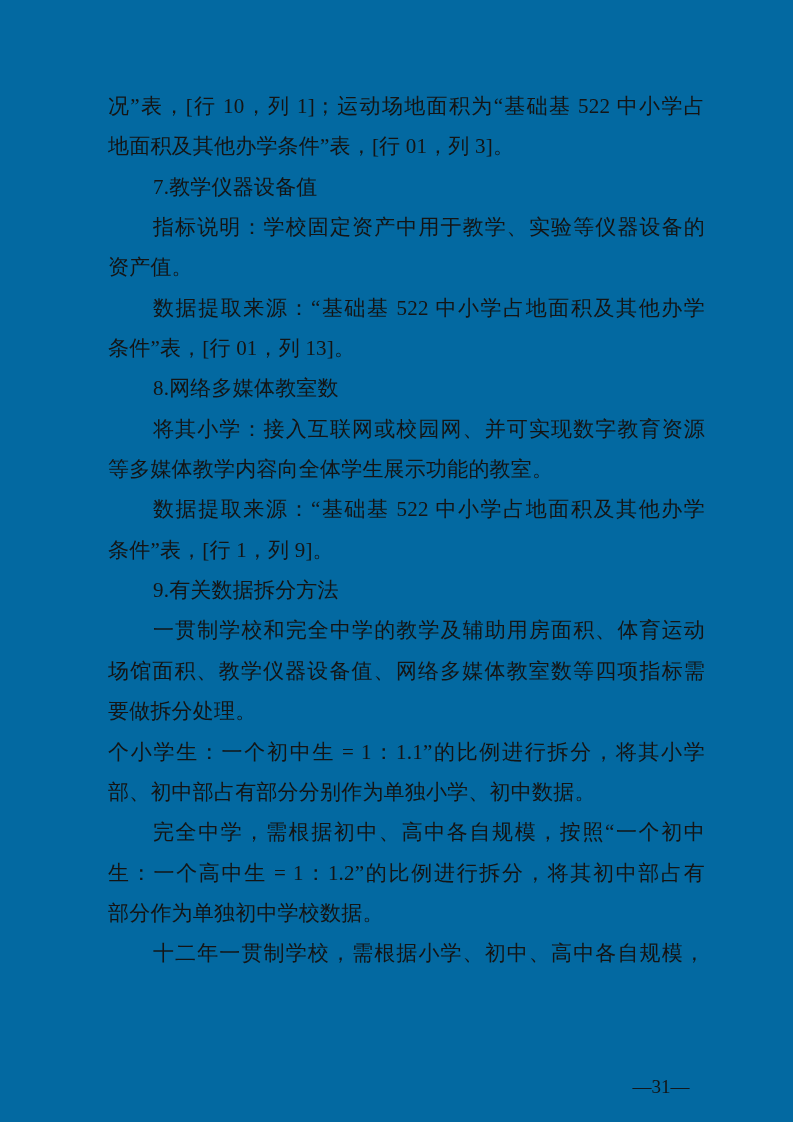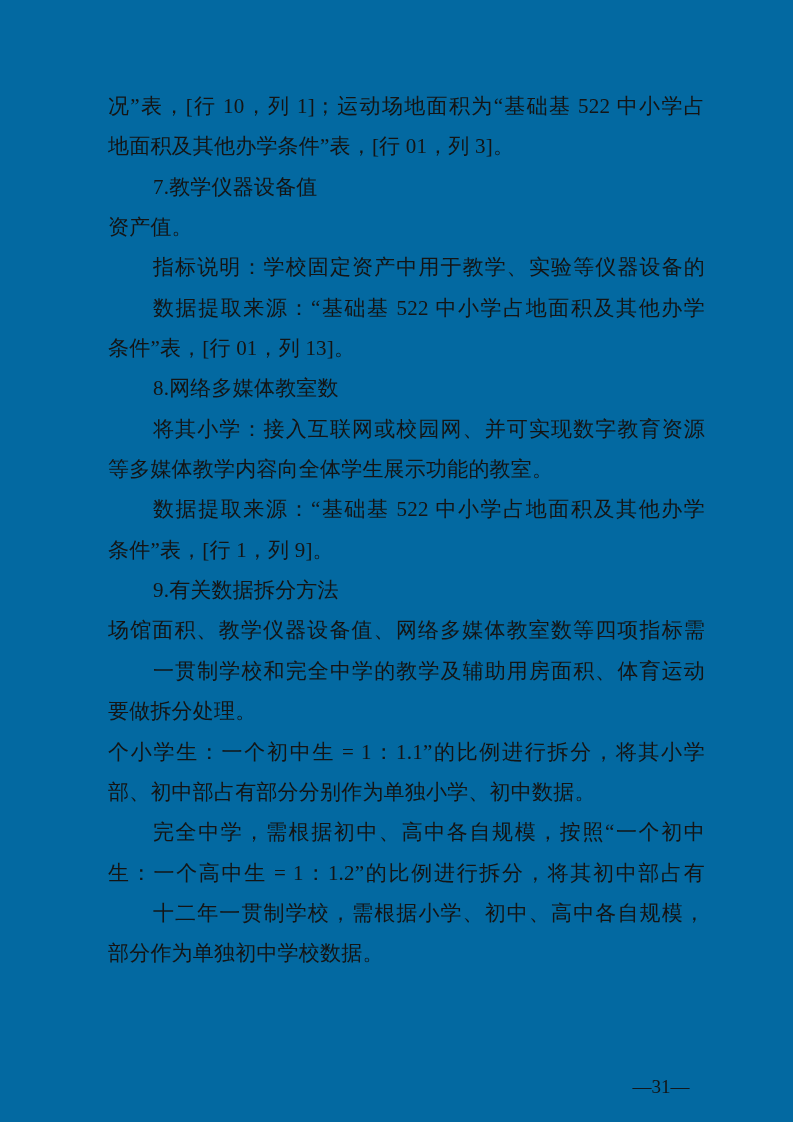--- a/index.html
+++ b/index.html
@@ -53,34 +53,34 @@
   }
 </style>
 </head>
 <body>
 
 <div class="page">
   <div class="doc-body">
       <div class="line justify">况”表，[行 10，列 1]；运动场地面积为“基础基 522 中小学占</div>
       <div class="line">地面积及其他办学条件”表，[行 01，列 3]。</div>
       <div class="line heading">7.教学仪器设备值</div>
+      <div class="line indent justify">指标说明：学校固定资产中用于教学、实验等仪器设备的</div>
       <div class="line">资产值。</div>
-      <div class="line indent justify">指标说明：学校固定资产中用于教学、实验等仪器设备的</div>
       <div class="line indent justify">数据提取来源：“基础基 522 中小学占地面积及其他办学</div>
       <div class="line">条件”表，[行 01，列 13]。</div>
       <div class="line heading">8.网络多媒体教室数</div>
       <div class="line indent justify">将其小学：接入互联网或校园网、并可实现数字教育资源</div>
       <div class="line">等多媒体教学内容向全体学生展示功能的教室。</div>
       <div class="line indent justify">数据提取来源：“基础基 522 中小学占地面积及其他办学</div>
       <div class="line">条件”表，[行 1，列 9]。</div>
       <div class="line heading">9.有关数据拆分方法</div>
+      <div class="line indent justify">一贯制学校和完全中学的教学及辅助用房面积、体育运动</div>
       <div class="line justify">场馆面积、教学仪器设备值、网络多媒体教室数等四项指标需</div>
-      <div class="line indent justify">一贯制学校和完全中学的教学及辅助用房面积、体育运动</div>
       <div class="line">要做拆分处理。</div>
       <div class="line justify">个小学生：一个初中生 = 1：1.1”的比例进行拆分，将其小学</div>
       <div class="line">部、初中部占有部分分别作为单独小学、初中数据。</div>
       <div class="line indent justify">完全中学，需根据初中、高中各自规模，按照“一个初中</div>
       <div class="line justify">生：一个高中生 = 1：1.2”的比例进行拆分，将其初中部占有</div>
+      <div class="line">部分作为单独初中学校数据。</div>
       <div class="line indent justify">十二年一贯制学校，需根据小学、初中、高中各自规模，</div>
-      <div class="line">部分作为单独初中学校数据。</div>
     </div>
   <div class="page-number">—31—</div>
 </div>
 
 </body></html>

